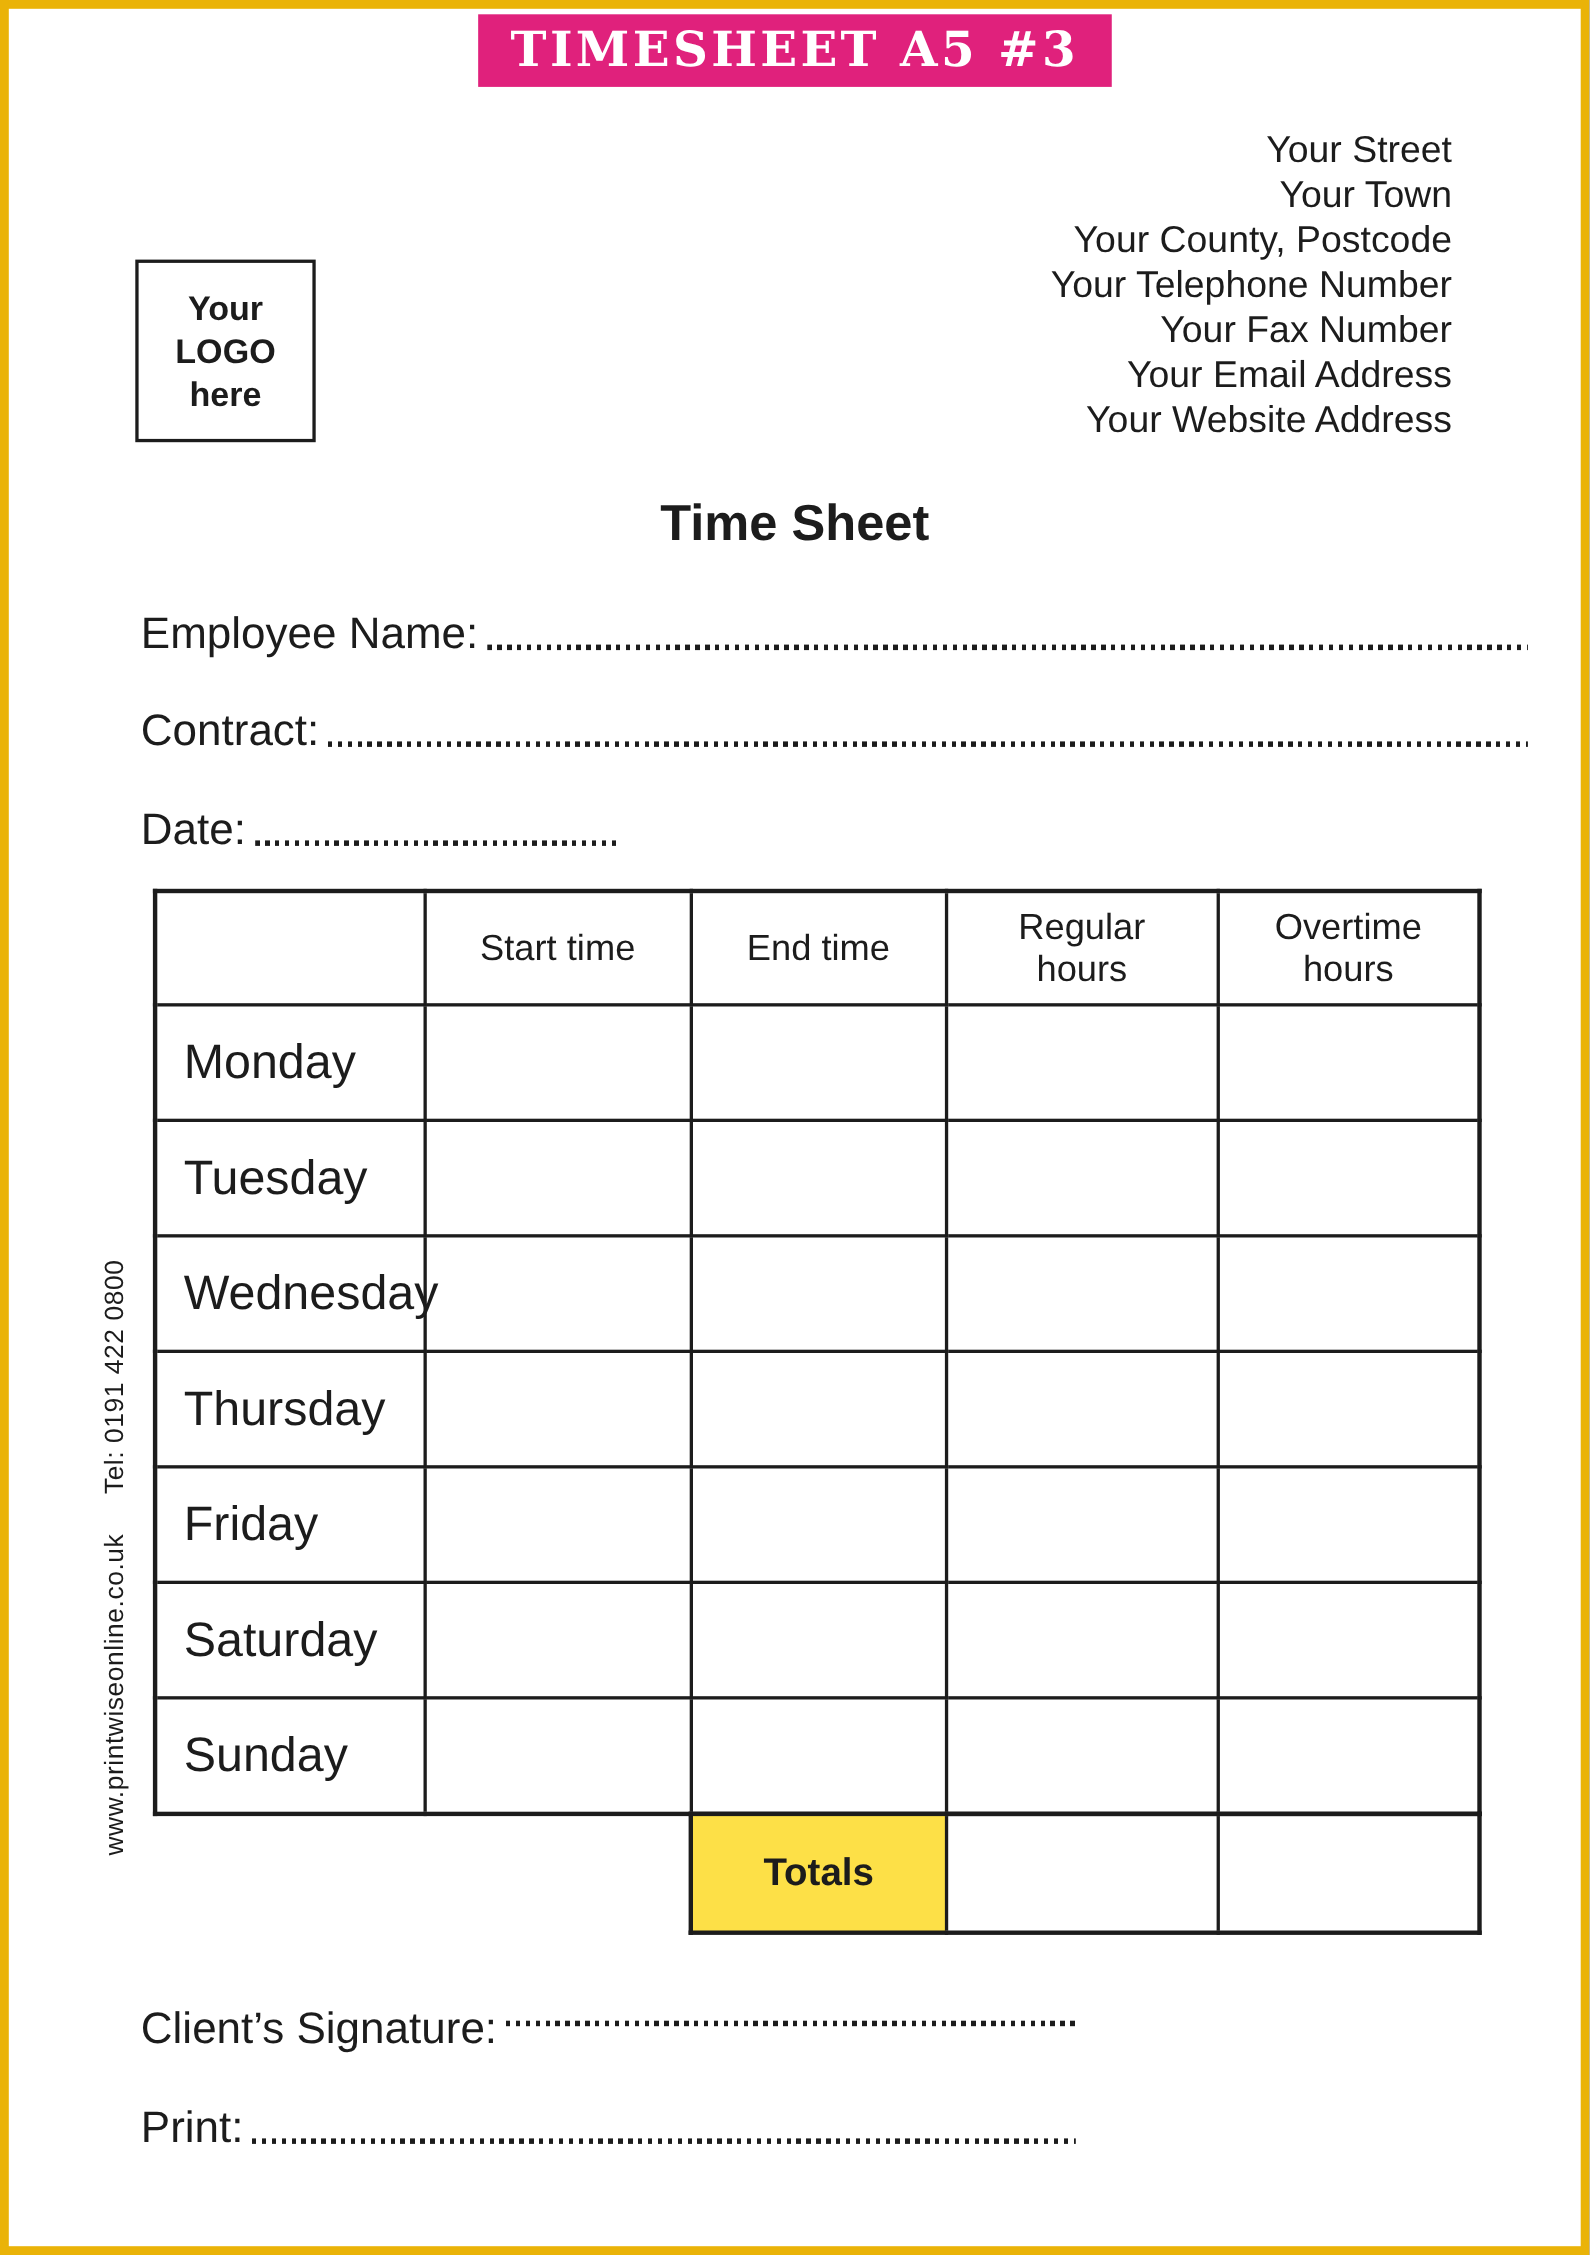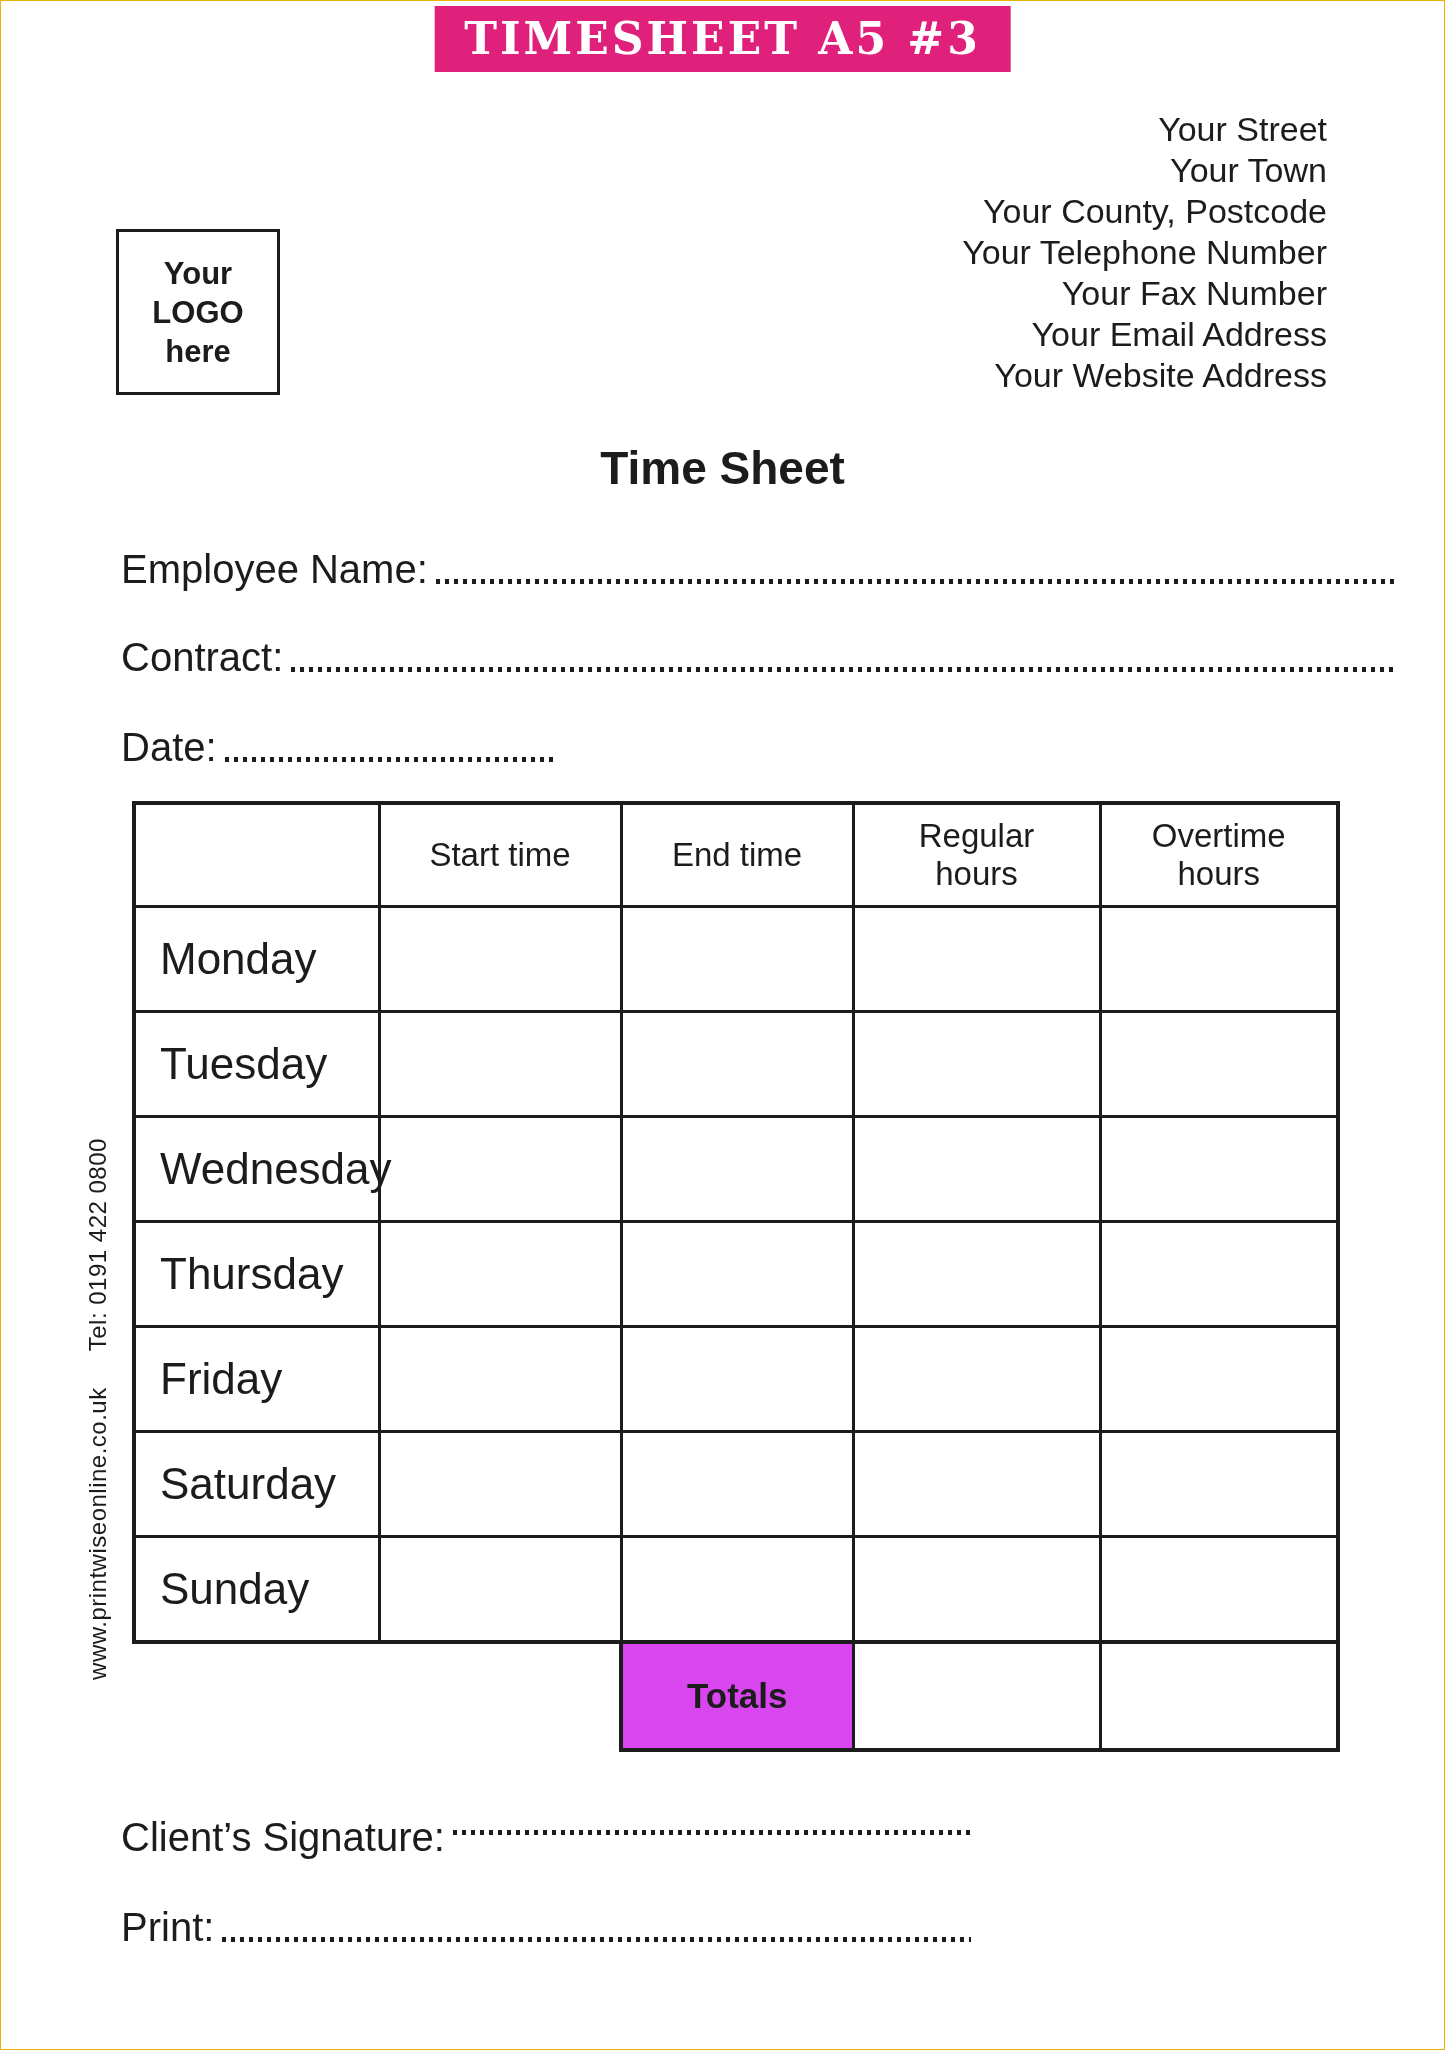--- a/index.html
+++ b/index.html
@@ -1,20 +1,20 @@
 <!DOCTYPE html>
 <html><head>
 <meta charset="utf-8">
 <style>
   html,body{margin:0;padding:0;background:#888;}
   .page{
     position:relative;
     width:1445px;height:2050px;
     background:#ffffff;
-    border:1px solid #eab308;
+    border:8px solid #eab308;
     box-sizing:border-box;
     font-family:"Liberation Sans", sans-serif;
     color:#1c1c1c;
     overflow:hidden;
   }
   
   .banner{
     position:absolute;top:5px;left:50%;transform:translateX(-50%);
     background:#e0217c;color:#ffffff;
     font-family:"DejaVu Serif", serif;font-weight:bold;
@@ -64,21 +64,21 @@
   .main-table th,.main-table td{border:3px solid #1c1c1c;padding:0;}
   .main-table th{
     font-weight:normal;font-size:33px;line-height:38px;
     text-align:center;vertical-align:middle;height:100px;
   }
   .main-table th span{display:inline-block;max-width:175px;}
   .main-table td{height:102px;vertical-align:middle;}
   .main-table td.day{padding-left:24px;font-size:44px;}
   .totals-table{width:721px;border:4px solid #1c1c1c;margin-left:487px;margin-top:-4px;}
   .totals-table td{border:3px solid #1c1c1c;height:104px;vertical-align:middle;padding:0;}
-  .totals-label{background:#d946ef;font-weight:bold;font-size:35px;text-align:center;}
+  .totals-label{background:#fde047;font-weight:bold;font-size:35px;text-align:center;}
   
   .side-text{
     position:absolute;left:97px;top:1408px;
     transform:translate(-50%,-50%) rotate(-90deg);
     white-space:nowrap;font-size:24px;letter-spacing:0.5px;
   }
   .side-tel{margin-left:36px;}
 </style>
 </head>
 <body>

